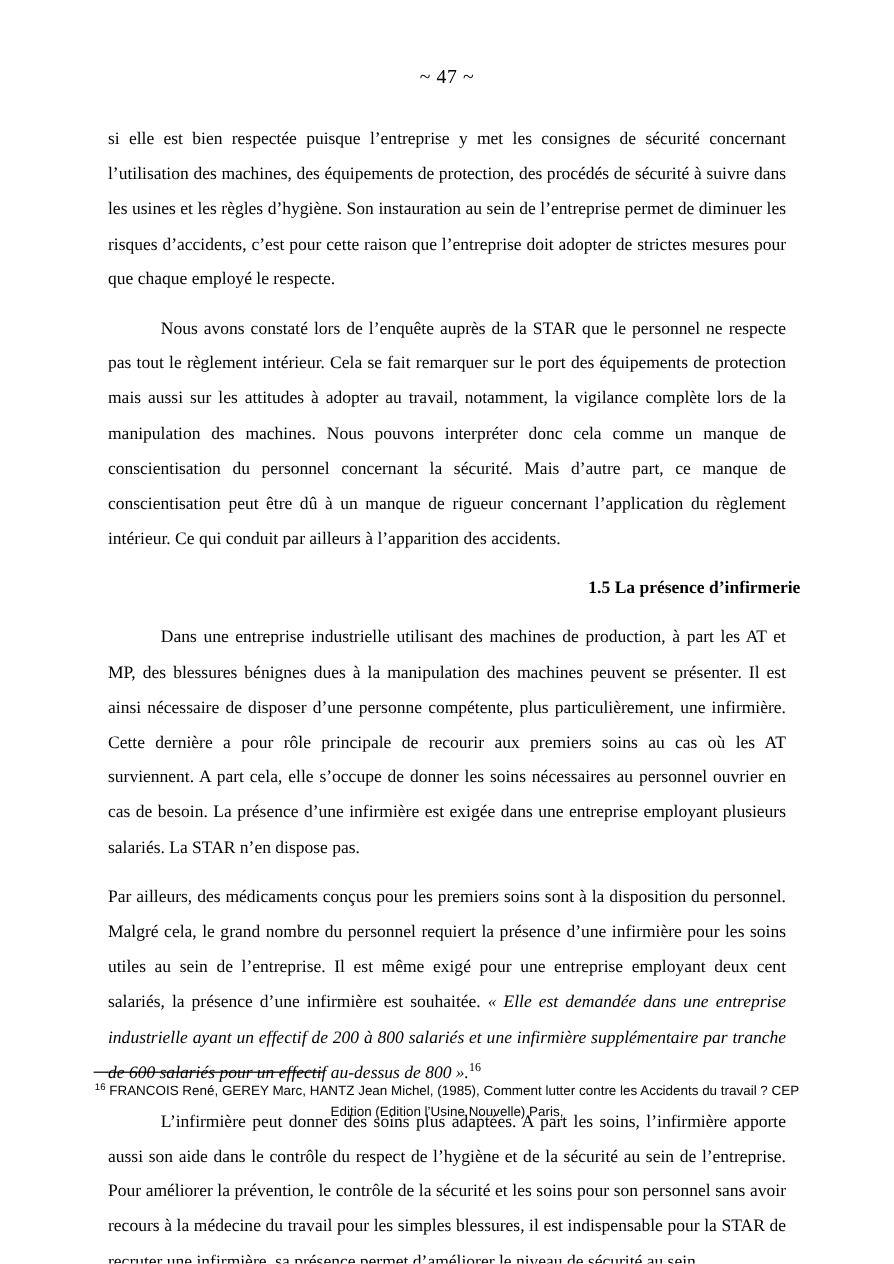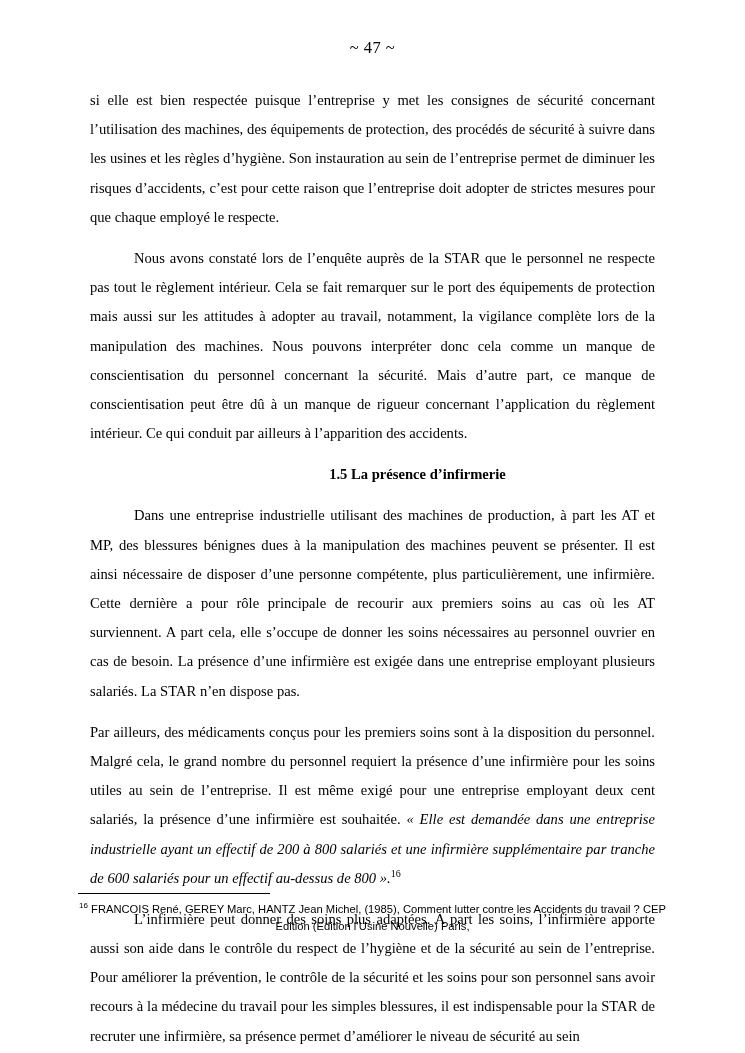--- a/index.html
+++ b/index.html
@@ -17,40 +17,40 @@
   .page {
     position: relative;
     width: 745px;
     height: 1053px;
     box-sizing: border-box;
     padding: 38px 78px 0 78px;
   }
   .page-number {
     text-align: center;
     font-size: 16.5px;
-    margin: 0 0 28px 0;
+    margin: 16px 0 28px 0;
     letter-spacing: 0.5px;
   }
   p.body {
     font-size: 14.6px;
     line-height: 2.0;
     text-align: justify;
     margin: 12px;
     text-indent: 0;
   }
   p.body.indent {
     text-indent: 44px;
   }
   h2.section {
     font-size: 14.6px;
     font-weight: bold;
     margin: 6px 0 2px 0;
     padding-left: 90px;
     line-height: 2.0;
-    text-align: center;
+    text-align: right;
   }
   .quote {
     font-style: italic;
   }
   .fn-ref {
     font-size: 10px;
     vertical-align: super;
     font-style: normal;
   }
   .footnote-area {

